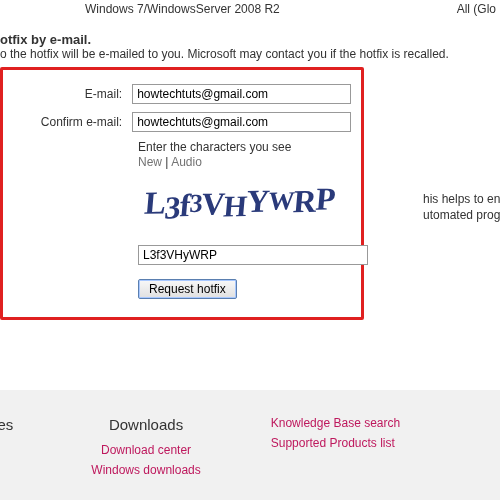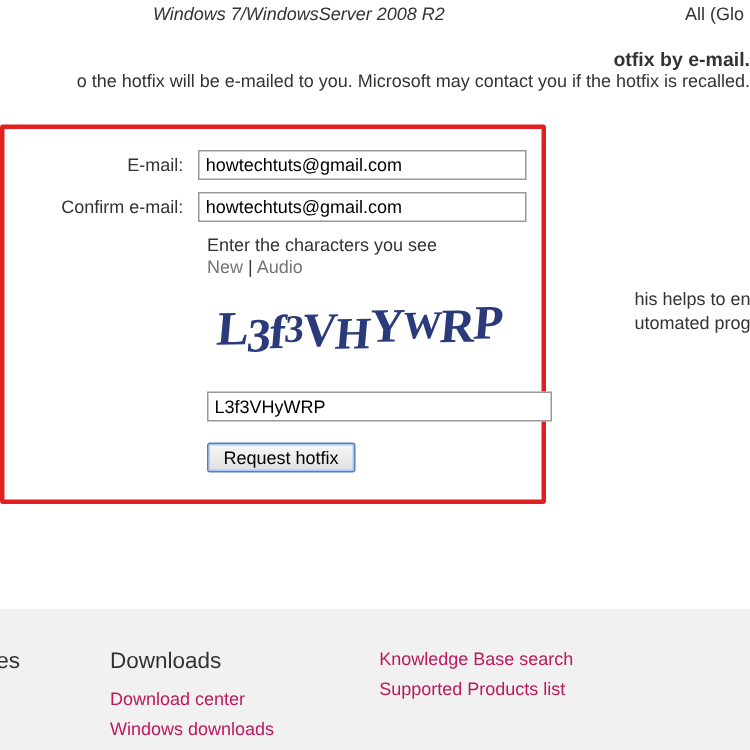--- a/index.html
+++ b/index.html
@@ -1,20 +1,20 @@
 <!DOCTYPE html>
 <html><head>
   <meta charset="utf-8">
   <style>
     * { box-sizing: border-box; margin: 0; padding: 0; }
     body { font-family: "Segoe UI", Tahoma, sans-serif; font-size: 12px; color: #333; background: #fff; width: 500px; overflow: hidden; }
     .topbar { height: 22px; font-size: 12px; padding: 2px 0; }
-    .topbar .platform { position: absolute; left: 102px; top: 2px; font-style: italic; }
+    .topbar .platform { position: absolute; left: 85px; top: 2px; }
     .topbar .scope { position: absolute; right: 0; top: 2px; padding-right: 4px; }
-    .intro { margin-top: 10px; margin-bottom: 22px; text-align: right; }
+    .intro { margin-top: 10px; margin-bottom: 6px; }
     .intro h3 { font-size: 13px; font-weight: bold; }
     .intro p { font-size: 12px; }
     .redbox { border: 3px solid #e02020; border-radius: 2px; padding: 14px 10px 18px 10px; margin-top: 6px; width: 364px; position: relative; }
     .row { display: flex; align-items: center; margin-bottom: 8px; }
     .row label { width: 125px; text-align: right; padding-right: 10px; font-size: 12px; }
     .row input[type="text"] { width: 230px; height: 20px; border: 1px solid #999; padding: 0 4px; font-size: 12px; font-family: inherit; }
     .captcha-block { margin-left: 125px; }
     .captcha-label { font-size: 12px; margin-bottom: 1px; }
     .captcha-links { font-size: 12px; margin-bottom: 4px; }
     .captcha-links a { color: #737373; text-decoration: none; }
@@ -23,21 +23,21 @@
     .captcha-img svg { width: 100%; height: 100%; }
     .captcha-input { width: 230px; height: 20px; border: 1px solid #999; padding: 0 4px; font-size: 12px; font-family: inherit; display: block; margin-bottom: 14px; }
     .request-btn { background: linear-gradient(#f8f8f8, #e0e0e0); border: 1px solid #5a7fb0; border-radius: 2px; padding: 2px 10px; font-size: 12px; cursor: pointer; box-shadow: 0 0 0 1px #a8c8ff inset; }
     .sidetext { position: absolute; left: 423px; top: 192px; width: 120px; font-size: 12px; line-height: 1.3; }
     .footer { background: #f1f1f1; margin-top: 70px; padding: 26px 0 0 0; height: 120px; }
     .footer-cols { display: flex; }
     .footer-col { margin-right: 50px; }
     .footer-col h4 { font-size: 15px; font-weight: normal; color: #333; margin-bottom: 10px; }
     .footer-col a { display: block; color: #be185d; text-decoration: none; font-size: 12px; margin-bottom: 6px; }
     .footer-col1 { margin-left: -30px; }
-    .footer-col2 { margin-left: 10px; }
+    .footer-col2 { margin-left: 28px; text-align: center; }
     .footer-col3 { margin-left: 20px; }
   </style>
 </head>
 <body>
 
 <div class="topbar">
   <span class="platform">Windows 7/WindowsServer 2008 R2</span>
   <span class="scope">All (Glo</span>
 </div>
 

